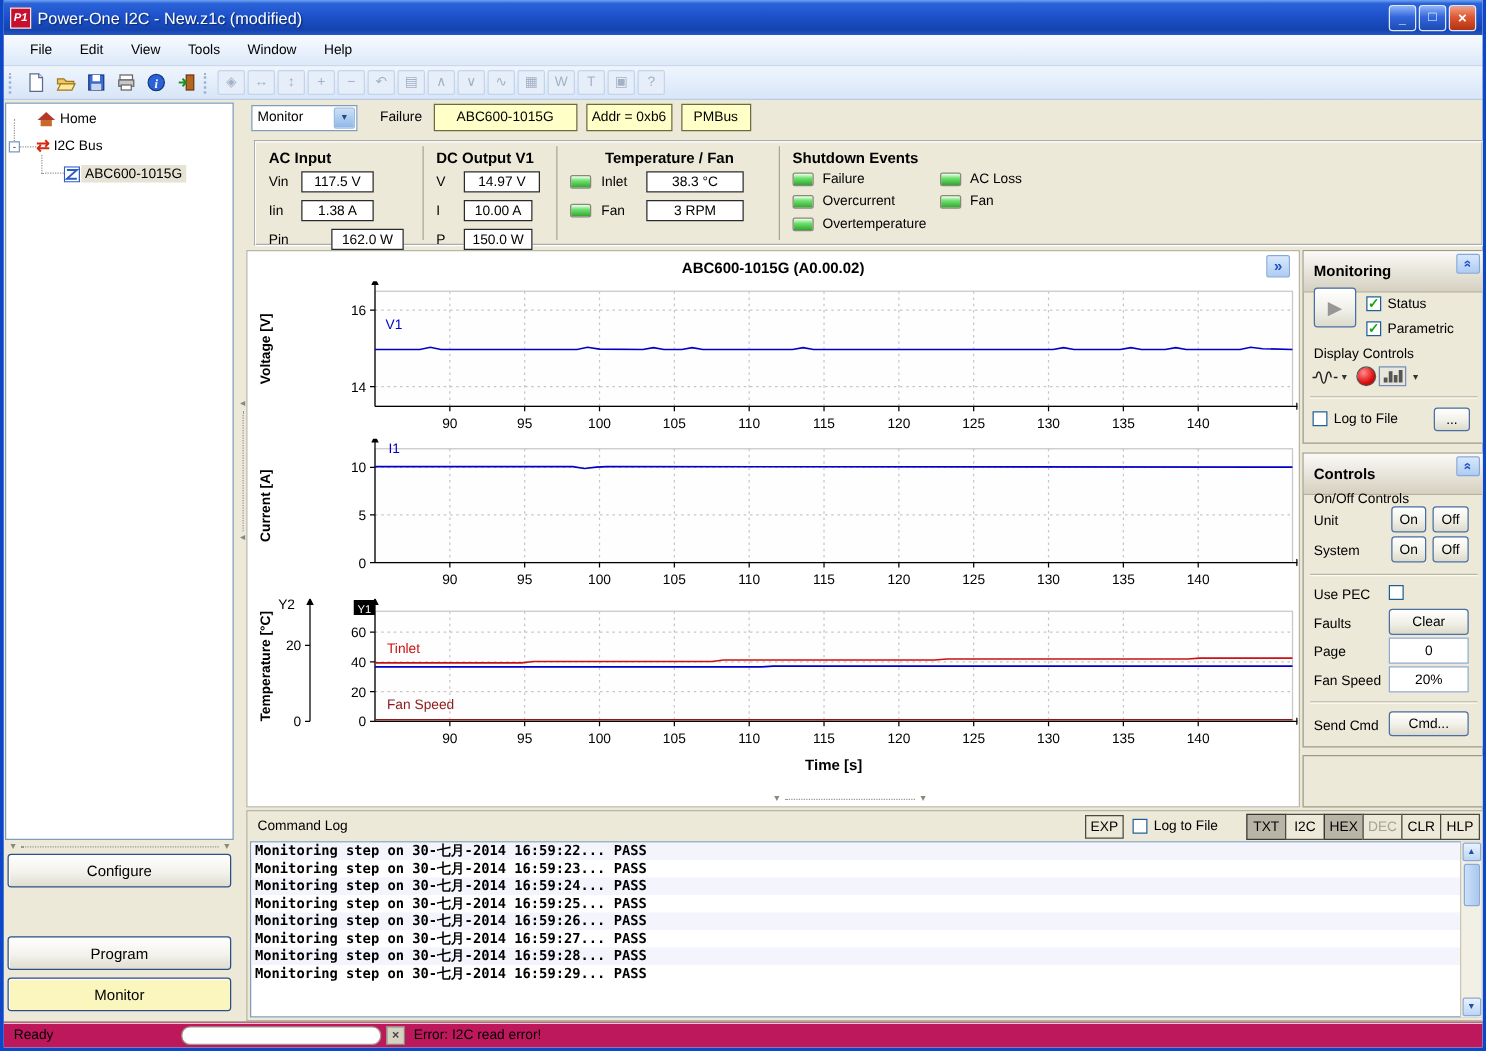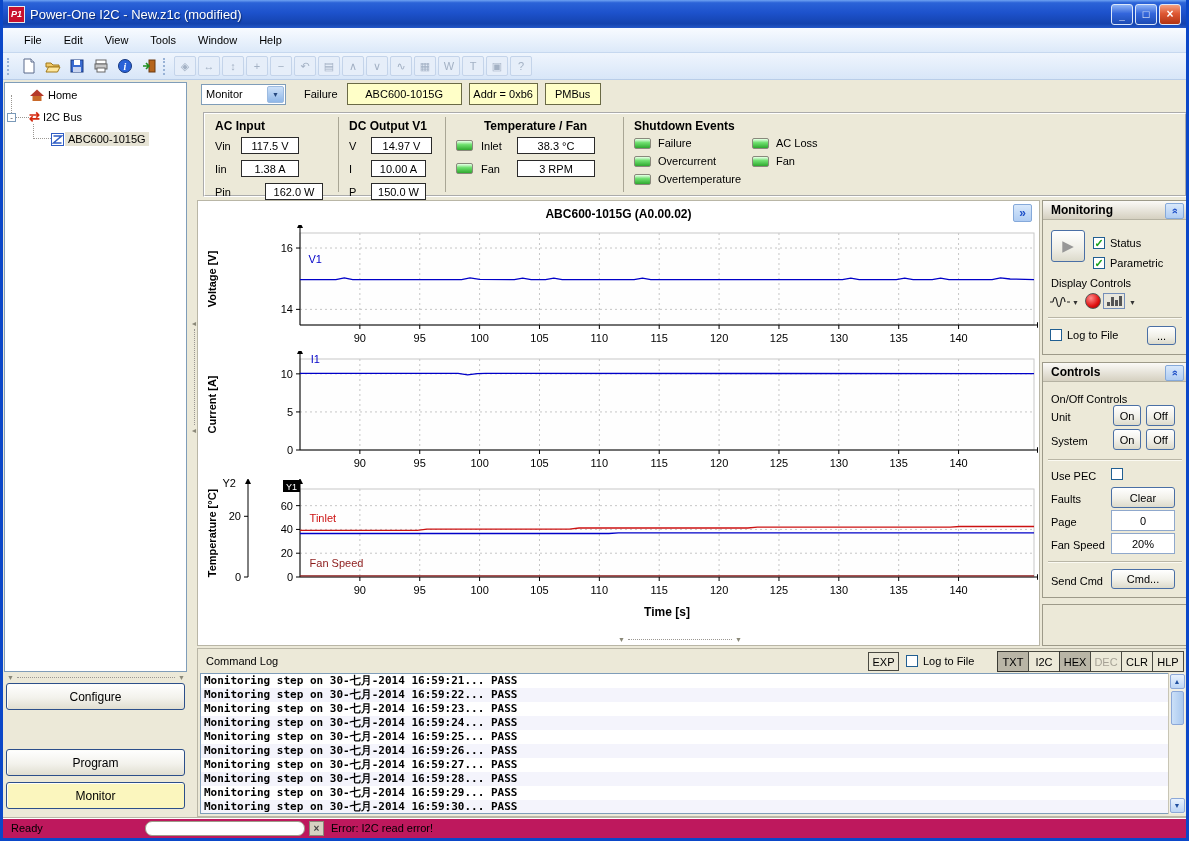--- a/index.html
+++ b/index.html
@@ -59,21 +59,21 @@
 .sh-item{display:flex;align-items:center;white-space:nowrap}
 
 .chart-region{position:absolute;left:194px;top:120px;width:843px;height:446px;background:#ffffff;border:1px solid #B9B6A6}
 .chart-title{position:absolute;left:0;top:6px;width:100%;text-align:center;font-weight:bold;font-size:12px}
 .expandbtn{position:absolute;right:7px;top:3px;width:19px;height:18px;background:linear-gradient(180deg,#D8E8FB,#AFCCF2);border:1px solid #85A9DA;border-radius:2px;color:#1E50C8;font-weight:bold;font-size:12px;display:flex;align-items:center;justify-content:center}
 .chart-slot{position:absolute;left:2px;width:838px}
 .chart-bsplit{position:absolute;left:420px;bottom:1px;width:124px;height:9px}
 
 .right-panel{position:absolute;left:1039px;top:120px;width:146px;height:446px}
 .panelbox{position:absolute;left:0;width:146px;border:1px solid #9D9A89;background:#ECE9D8}
-.pb-head{height:19px;background:linear-gradient(180deg,#FBFAF7,#D5D0C0);border-bottom:1px solid #B5B2A2;display:flex;align-items:center;padding-left:8px;font-weight:bold;font-size:12px;position:relative}
+.pb-head{height:33px;background:linear-gradient(180deg,#FBFAF7,#D5D0C0);border-bottom:1px solid #B5B2A2;display:flex;align-items:center;padding-left:8px;font-weight:bold;font-size:12px;position:relative}
 .chev{position:absolute;right:3px;top:2px;width:19px;height:16px;background:linear-gradient(180deg,#D8E8FB,#AFCCF2);border:1px solid #85A9DA;border-radius:2px;color:#1E50C8;font-weight:bold;font-size:11px;display:flex;align-items:center;justify-content:center}
 .rot-up{transform:rotate(-90deg);display:inline-block}
 .playbtn{position:absolute;left:8px;top:29px;width:34px;height:32px;border:1px solid #4A6FA5;border-radius:3px;background:linear-gradient(180deg,#FFFFFF,#EFEEE6 60%,#DCDACB);color:#979797;font-size:15px;display:flex;align-items:center;justify-content:center}
 .cb{width:12px;height:12px;background:#fff;border:1px solid #215F92;display:inline-flex;align-items:center;justify-content:center;font-size:11px;font-weight:bold;color:#1CA31C;line-height:10px;flex:none}
 .cbrow{position:absolute;display:flex;align-items:center;white-space:nowrap}
 .cbrow .cb{margin-right:5px}
 .divline{position:absolute;left:5px;right:5px;border-top:1px solid #B9B6A6;border-bottom:1px solid #FBFAF2}
 .smallbtn{border:1px solid #4A6FA5;border-radius:3px;background:linear-gradient(180deg,#FFFFFF,#F1F0E8 55%,#DCDACB);display:flex;align-items:center;justify-content:center;position:absolute}
 .bluefield{border:1px solid #8FA8CC;background:#fff;display:flex;align-items:center;justify-content:center;position:absolute}
 .ctl-lab{position:absolute;left:8px;white-space:nowrap}
@@ -574,30 +574,28 @@
         <div class="logbtns">
           <span class="logbtn pressed">TXT</span>
           <span class="logbtn">I2C</span>
           <span class="logbtn pressed">HEX</span>
           <span class="logbtn disabled">DEC</span>
           <span class="logbtn">CLR</span>
           <span class="logbtn">HLP</span>
         </div>
       </div>
       <div class="cl-list">
-        <div class="log-row">Monitoring step on 30-七月-2014 16:59:21... PASS</div>
         <div class="log-row even">Monitoring step on 30-七月-2014 16:59:22... PASS</div>
         <div class="log-row">Monitoring step on 30-七月-2014 16:59:23... PASS</div>
         <div class="log-row even">Monitoring step on 30-七月-2014 16:59:24... PASS</div>
         <div class="log-row">Monitoring step on 30-七月-2014 16:59:25... PASS</div>
         <div class="log-row even">Monitoring step on 30-七月-2014 16:59:26... PASS</div>
         <div class="log-row">Monitoring step on 30-七月-2014 16:59:27... PASS</div>
         <div class="log-row even">Monitoring step on 30-七月-2014 16:59:28... PASS</div>
         <div class="log-row">Monitoring step on 30-七月-2014 16:59:29... PASS</div>
-        <div class="log-row even">Monitoring step on 30-七月-2014 16:59:30... PASS</div>
       </div>
       <div class="sbar">
         <span class="sb-btn">▲</span>
         <span class="sb-thumb"></span>
         <span class="sb-btn">▼</span>
       </div>
     </div>
 
   </div>
 

